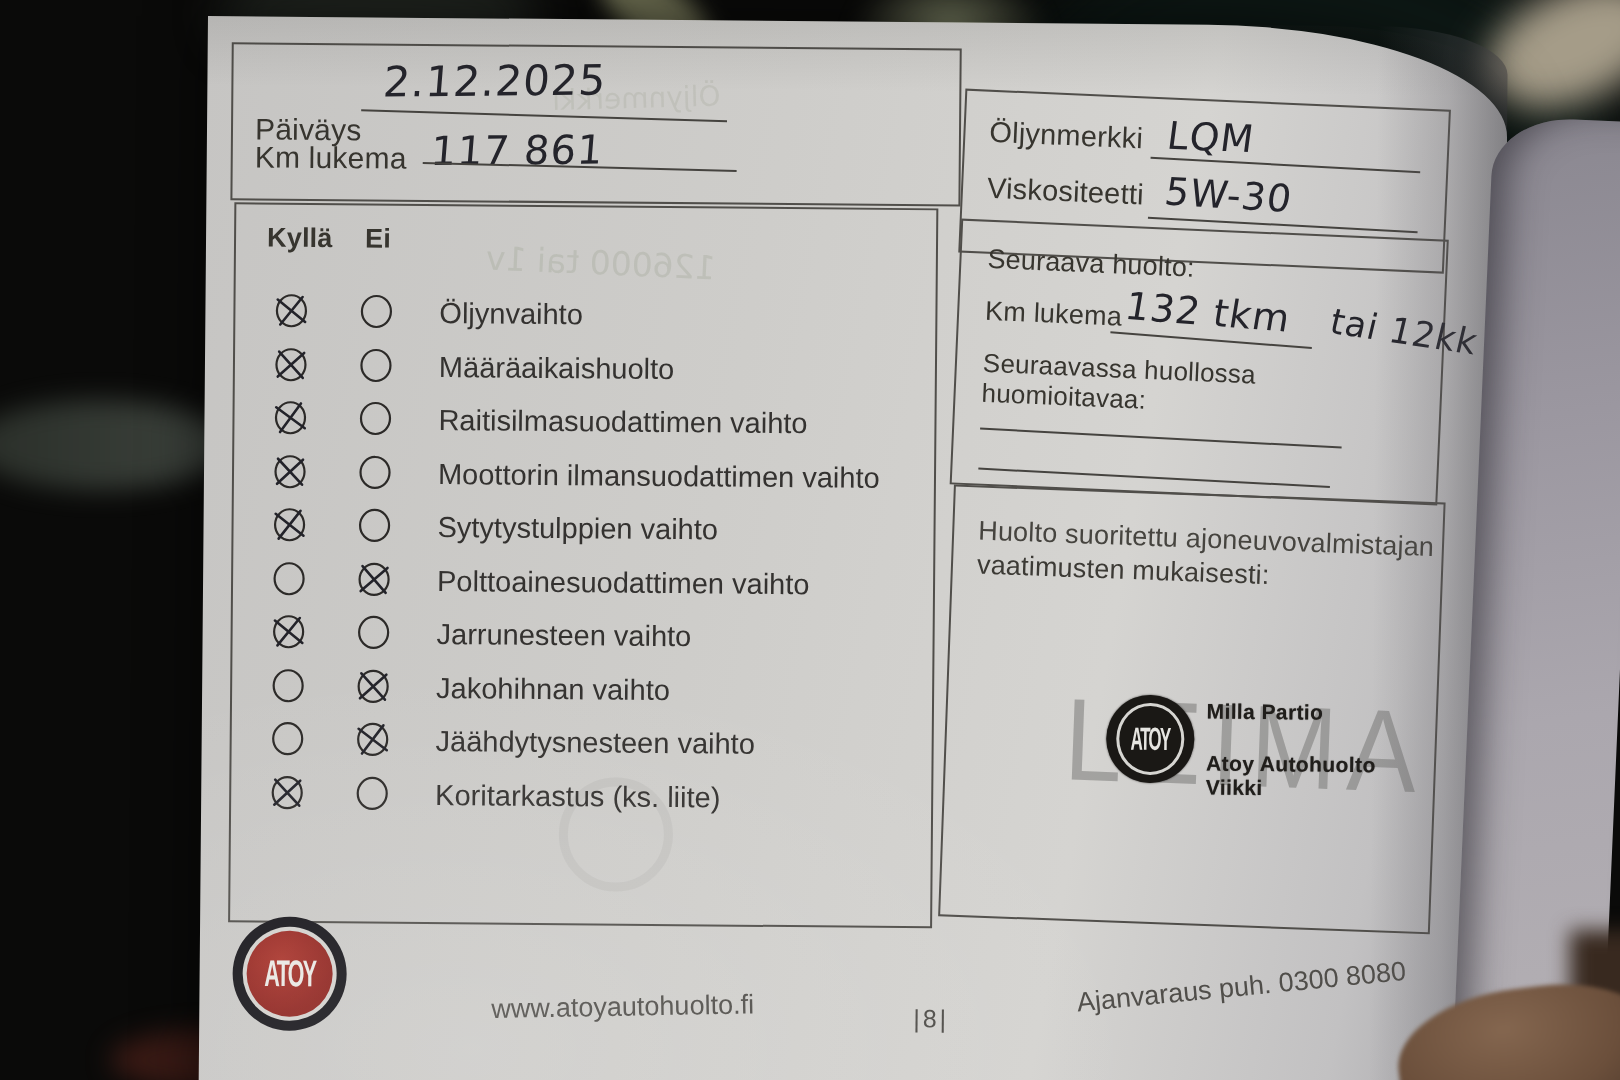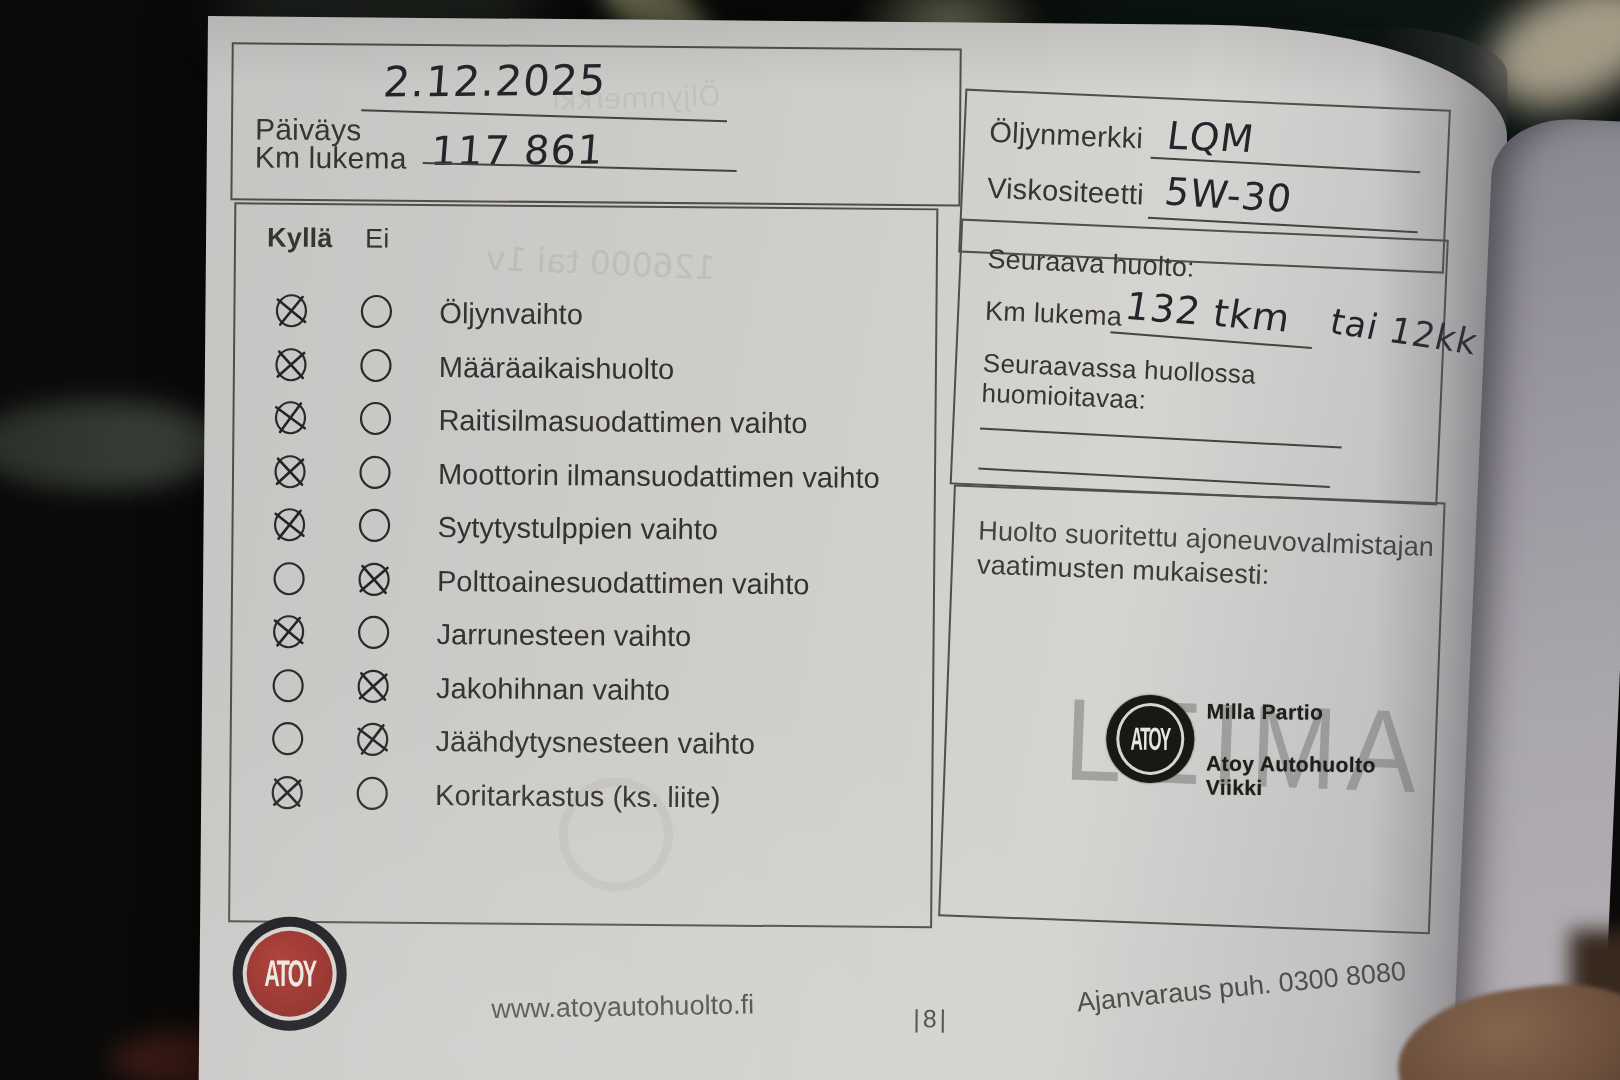--- a/index.html
+++ b/index.html
@@ -96,21 +96,21 @@
       <div class="lbl" style="left:24px;top:24px;font-size:29px;">Öljynmerkki</div>
       <div class="hand" style="left:202px;top:14px;font-size:38px;transform:skewX(-5deg);">LQM</div>
       <div class="uline" style="left:186px;top:58px;width:270px;transform:rotate(.6deg);"></div>
       <div class="lbl" style="left:24px;top:80px;font-size:29px;">Viskositeetti</div>
       <div class="hand" style="left:202px;top:70px;font-size:38px;transform:skewX(-5deg) rotate(1deg);">5W-30</div>
       <div class="uline" style="left:186px;top:118px;width:270px;transform:rotate(.6deg);"></div>
     </div>
 
     <div class="box" style="left:28px;top:186px;width:700px;height:716px;">
       <div class="lbl" style="left:31px;top:18px;font-size:27px;font-weight:700;">Kyllä</div>
-      <div class="lbl" style="left:129px;top:18px;font-size:27px;font-weight:400;">Ei</div>
+      <div class="lbl" style="left:129px;top:18px;font-size:27px;font-weight:700;">Ei</div>
       <div style="position:absolute;left:0;top:0;width:100%;height:100%;">
           <div class="check-row" style="top: 86px;">
             <div class="check-circle" style="left: 36px;"><svg width="40" height="40" viewBox="0 0 40 40">
                 <ellipse cx="20" cy="20" rx="14.5" ry="15.5" fill="none" stroke="#2c2a28" stroke-width="2.2"></ellipse>
                 <g transform="rotate(-4 20 20)">
                   <path d="M7 8 L33 32" stroke="#23232a" stroke-width="2.6" stroke-linecap="round"></path>
                   <path d="M32 7 L8 33" stroke="#23232a" stroke-width="2.6" stroke-linecap="round"></path>
                 </g>
               </svg></div>
             <div class="check-circle" style="left: 121px;"><svg width="40" height="40" viewBox="0 0 40 40">

